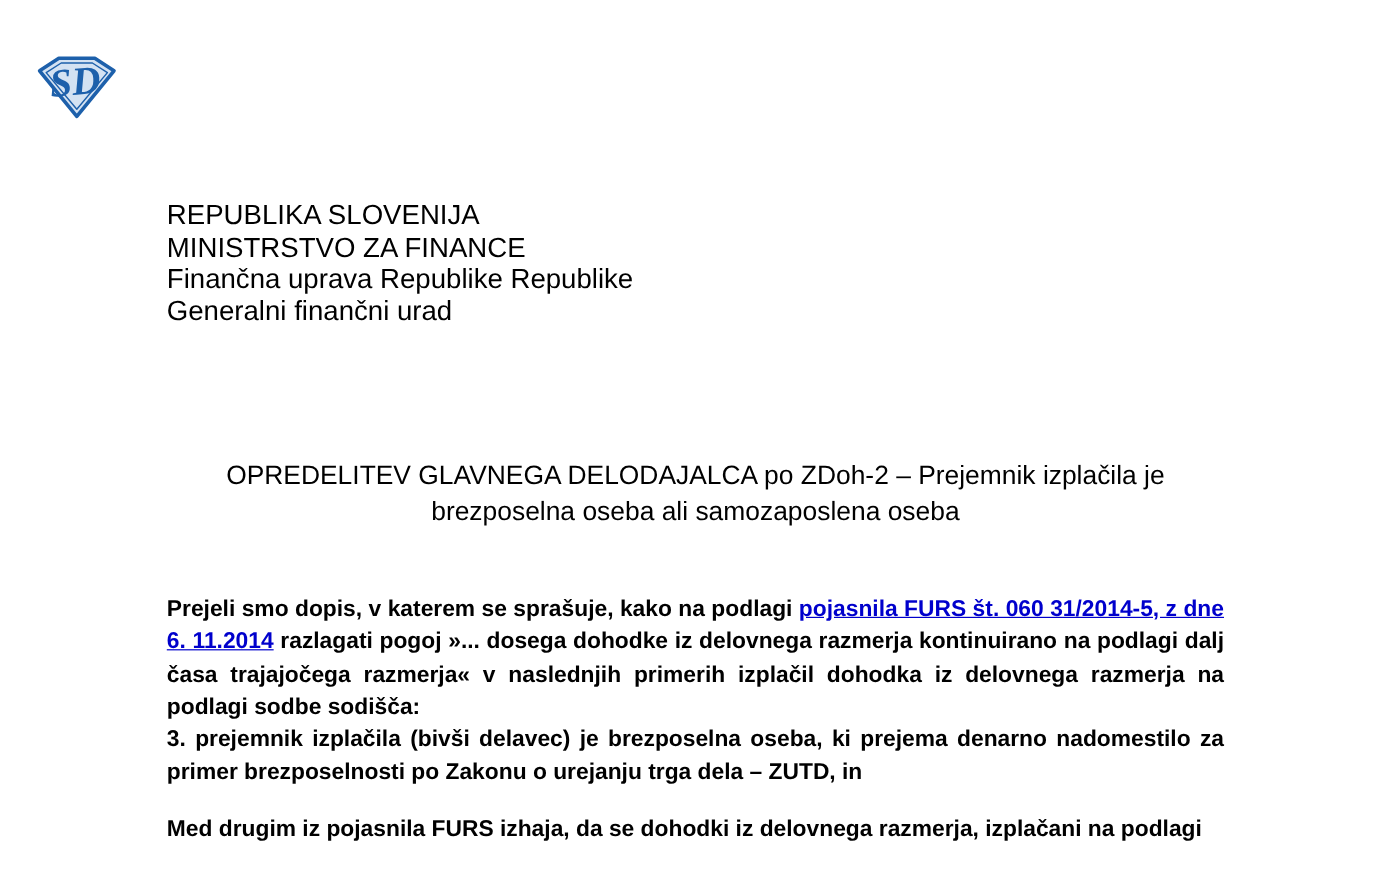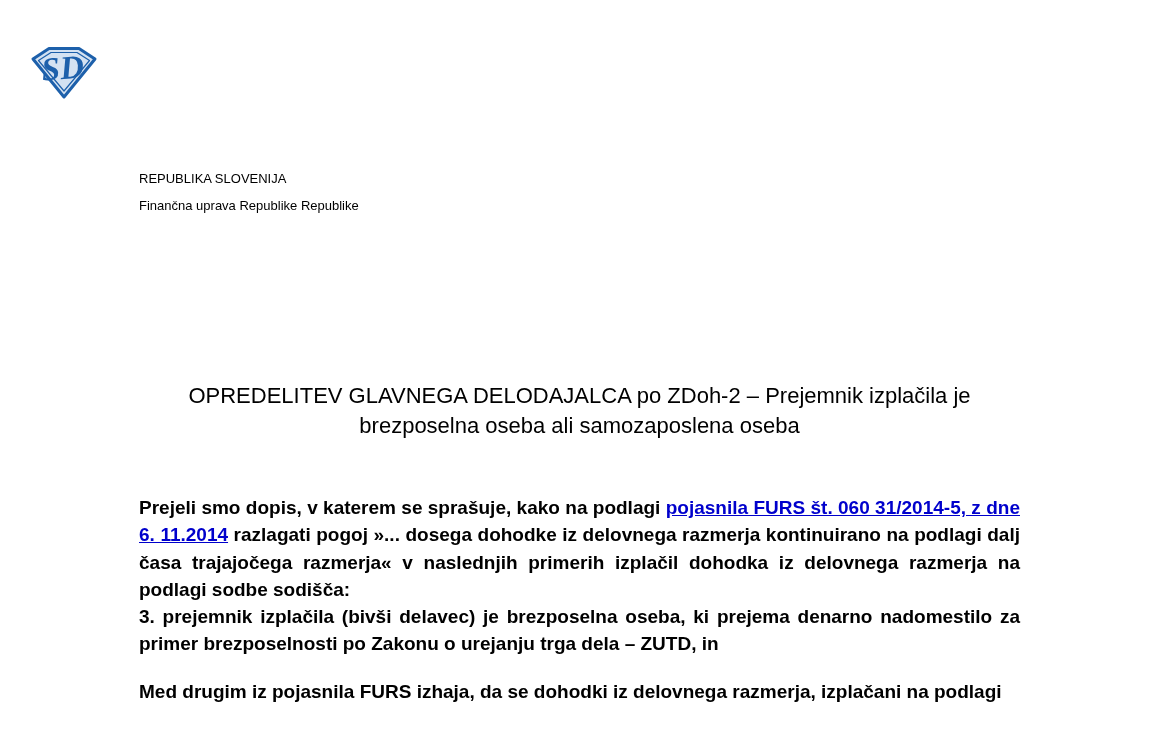--- a/index.html
+++ b/index.html
@@ -32,21 +32,21 @@
     left: 139px;
     top: 0;
     width: 881px;
     height: 743px;
   }
   .org-block {
     position: absolute;
     top: 166px;
     left: 0;
     width: 881px;
-    font-size: 13px;
+    font-size: 23px;
     line-height: 26.5px;
     white-space: nowrap;
   }
   .meta-block {
     position: absolute;
     top: 299px;
     left: 0;
     width: 881px;
     font-size: 19px;
     line-height: 27.5px;
@@ -94,21 +94,23 @@
       <path d="M3 13 L19 2.5 H49 L65 13 L34 51 Z" fill="#d4e2f2" stroke="#1d60ab" stroke-width="3" stroke-linejoin="round"></path>
       <path d="M8.5 14.5 L21 6.5 H47 L59.5 14.5 L34 45 Z" fill="none" stroke="#1d60ab" stroke-width="1.2" stroke-linejoin="round"></path>
       <text x="33" y="33" text-anchor="middle" font-family="'Liberation Serif', serif" font-size="33" font-weight="bold" font-style="italic" fill="#1d60ab" transform="rotate(-5 33 26)">SD</text>
     </svg>
   </div>
 
   <div class="content">
 
     <div class="org-block">
       <div>REPUBLIKA SLOVENIJA</div>
+      <div>MINISTRSTVO ZA FINANCE</div>
       <div>Finančna uprava Republike Republike</div>
+      <div>Generalni finančni urad</div>
     </div>
 
 
     <div class="doc-title">OPREDELITEV GLAVNEGA DELODAJALCA po ZDoh-2 – Prejemnik izplačila je brezposelna oseba ali samozaposlena oseba</div>
 
     <div class="body-block">
       <p><span>Prejeli smo dopis, v katerem se sprašuje, kako na podlagi </span><a class="doc-link" href="#">pojasnila FURS št. 060 31/2014-5, z dne 6. 11.2014</a><span> razlagati pogoj »... dosega dohodke iz delovnega razmerja kontinuirano na podlagi dalj časa trajajočega razmerja« v naslednjih primerih izplačil dohodka iz delovnega razmerja na podlagi sodbe sodišča:</span></p>
       <p>3. prejemnik izplačila (bivši delavec) je brezposelna oseba, ki prejema denarno nadomestilo za primer brezposelnosti po Zakonu o urejanju trga dela – ZUTD, in</p>
       <p class="clipped">Med drugim iz pojasnila FURS izhaja, da se dohodki iz delovnega razmerja, izplačani na podlagi</p>
     </div>

